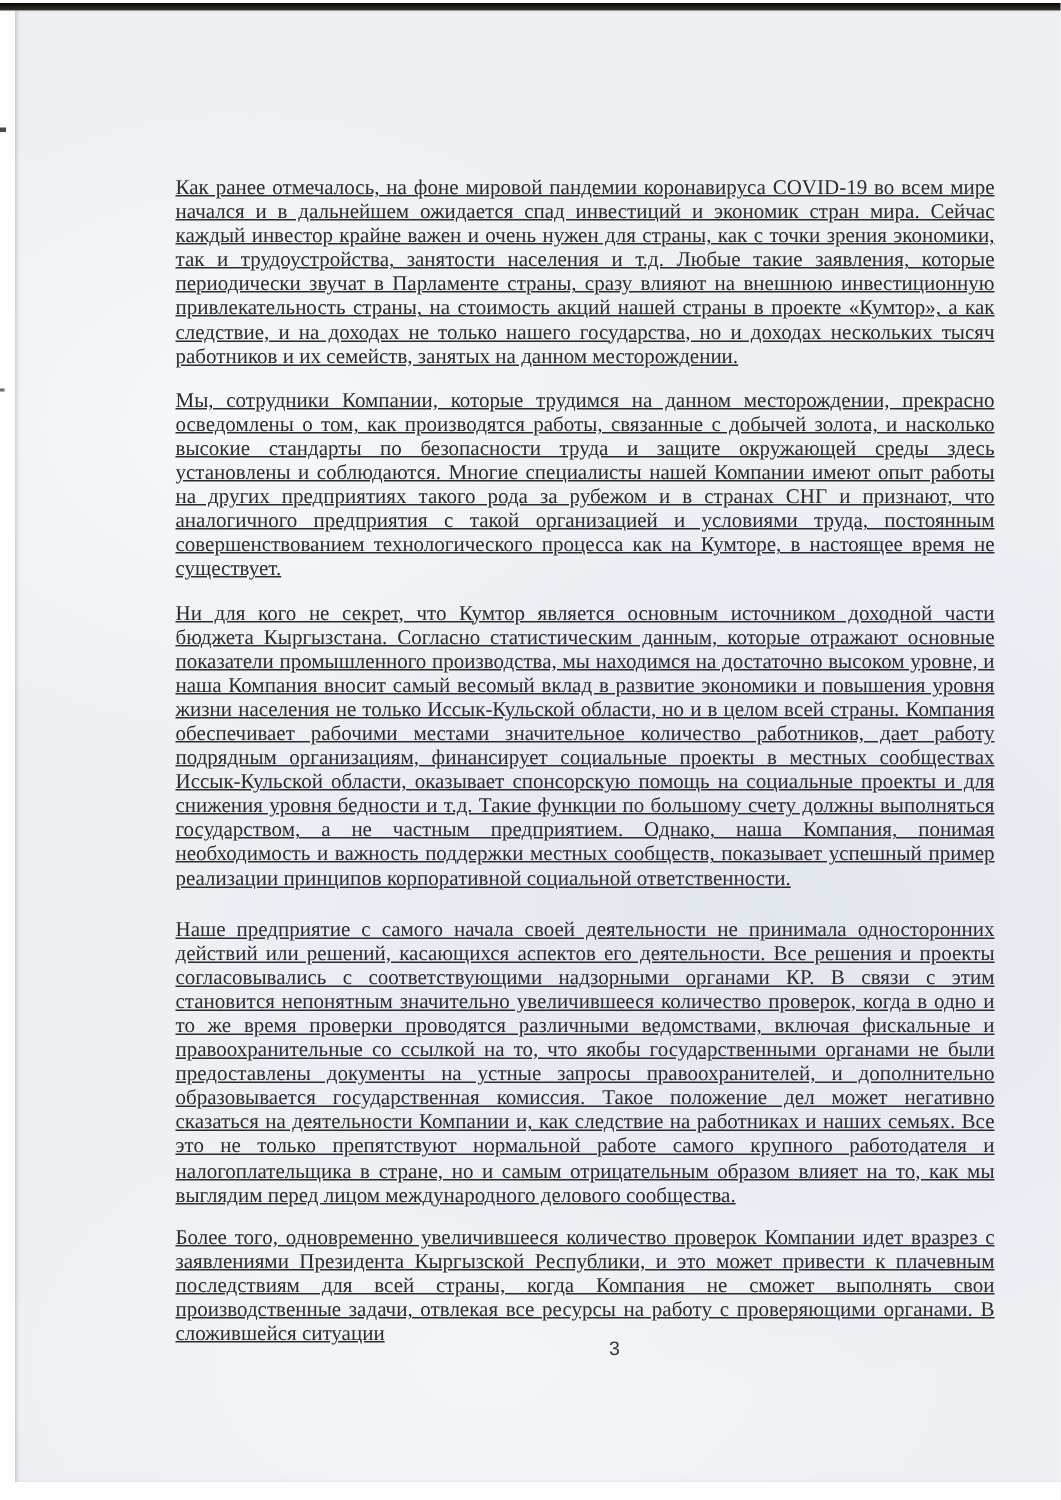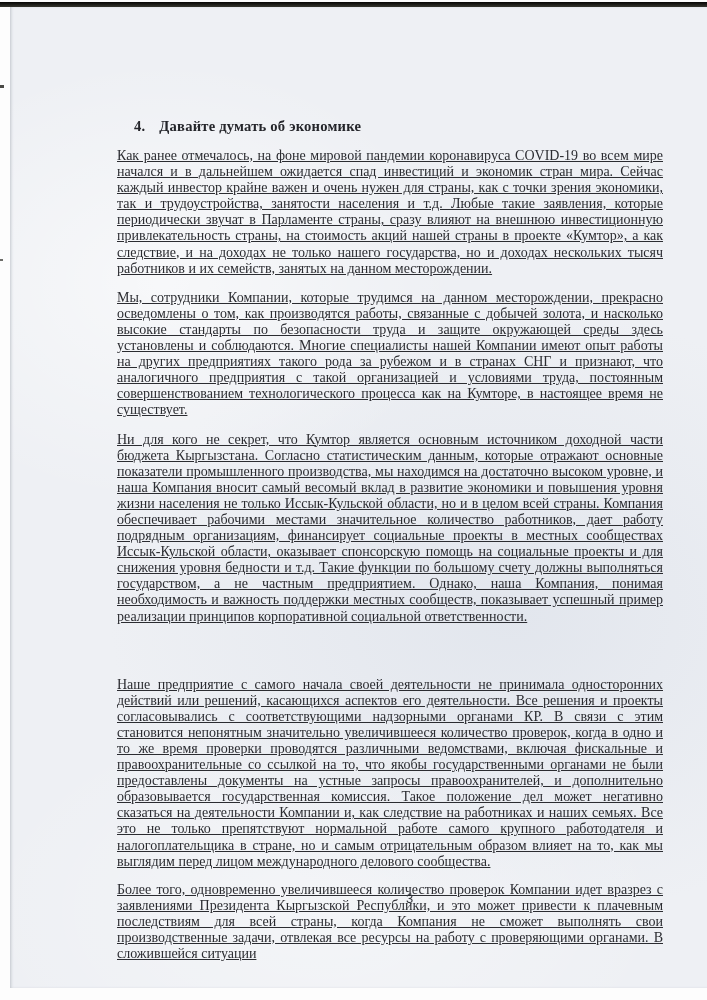--- a/index.html
+++ b/index.html
@@ -38,40 +38,39 @@
     letter-spacing:0.2px;
   }
   .heading .h-num{margin-right:14px;}
   .para{
     margin:0 0 13px 0;
     font-size:14px;line-height:16.1px;
     text-align:justify;text-justify:inter-word;
     color:#2b2c31;
     text-decoration:underline;
   }
-  .para.gap-large{margin-bottom:52px;}
+  .para.gap-large{margin-bottom:18px;}
   .para.tight{margin-bottom:1px;}
   .para.continues{margin-top:12px;}
   .page-number{
     position:absolute;left:396px;top:884px;
     font-family:"Liberation Sans", sans-serif;
     font-size:13px;color:#34373d;
   }
 </style>
 </head>
 <body>
 
 <div class="scan-edge-top"></div>
 <div class="tick-a"></div>
 <div class="tick-b"></div>
 
 <div class="paper">
   <div class="content">
 
-    <h1 class="heading"><span class="h-num">4.</span><span>Давайте думать об экономике</span></h1>
 
     <p class="para">Как ранее отмечалось, на фоне мировой пандемии коронавируса COVID-19 во всем мире начался и в дальнейшем ожидается спад инвестиций и экономик стран мира. Сейчас каждый инвестор крайне важен и очень нужен для страны, как с точки зрения экономики, так и трудоустройства, занятости населения и т.д. Любые такие заявления, которые периодически звучат в Парламенте страны, сразу влияют на внешнюю инвестиционную привлекательность страны, на стоимость акций нашей страны в проекте «Кумтор», а как следствие, и на доходах не только нашего государства, но и доходах нескольких тысяч работников и их семейств, занятых на данном месторождении.</p>
 
     <p class="para">Мы, сотрудники Компании, которые трудимся на данном месторождении, прекрасно осведомлены о том, как производятся работы, связанные с добычей золота, и насколько высокие стандарты по безопасности труда и защите окружающей среды здесь установлены и соблюдаются. Многие специалисты нашей Компании имеют опыт работы на других предприятиях такого рода за рубежом и в странах СНГ и признают, что аналогичного предприятия с такой организацией и условиями труда, постоянным совершенствованием технологического процесса как на Кумторе, в настоящее время не существует.</p>
 
     <p class="para gap-large">Ни для кого не секрет, что Кумтор является основным источником доходной части бюджета Кыргызстана. Согласно статистическим данным, которые отражают основные показатели промышленного производства, мы находимся на достаточно высоком уровне, и наша Компания вносит самый весомый вклад в развитие экономики и повышения уровня жизни населения не только Иссык-Кульской области, но и в целом всей страны. Компания обеспечивает рабочими местами значительное количество работников, дает работу подрядным организациям, финансирует социальные проекты в местных сообществах Иссык-Кульской области, оказывает спонсорскую помощь на социальные проекты и для снижения уровня бедности и т.д. Такие функции по большому счету должны выполняться государством, а не частным предприятием. Однако, наша Компания, понимая необходимость и важность поддержки местных сообществ, показывает успешный пример реализации принципов корпоративной социальной ответственности.</p>
 
     <p class="para tight">Наше предприятие с самого начала своей деятельности не принимала односторонних действий или решений, касающихся аспектов его деятельности. Все решения и проекты согласовывались с соответствующими надзорными органами КР. В связи с этим становится непонятным значительно увеличившееся количество проверок, когда в одно и то же время проверки проводятся различными ведомствами, включая фискальные и правоохранительные со ссылкой на то, что якобы государственными органами не были предоставлены документы на устные запросы правоохранителей, и дополнительно образовывается государственная комиссия. Такое положение дел может негативно сказаться на деятельности Компании и, как следствие на работниках и наших семьях. Все это не только препятствуют нормальной работе самого крупного работодателя и налогоплательщика в стране, но и самым отрицательным образом влияет на то, как мы выглядим перед лицом международного делового сообщества.</p>
 
     <p class="para continues">Более того, одновременно увеличившееся количество проверок Компании идет вразрез с заявлениями Президента Кыргызской Республики, и это может привести к плачевным последствиям для всей страны, когда Компания не сможет выполнять свои производственные задачи, отвлекая все ресурсы на работу с проверяющими органами. В сложившейся ситуации</p>

